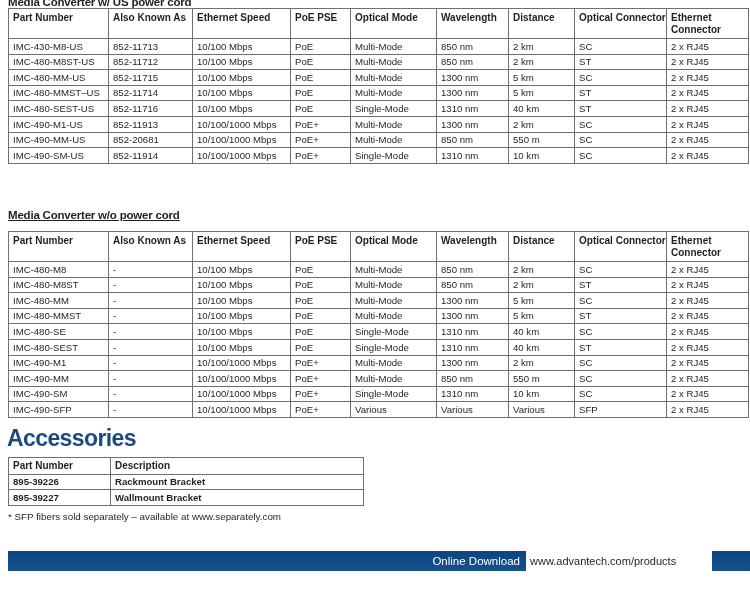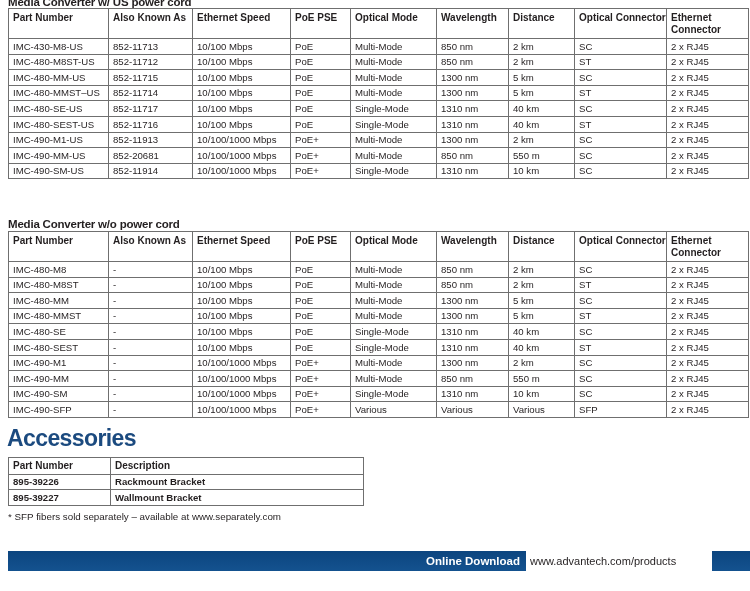--- a/index.html
+++ b/index.html
@@ -145,21 +145,21 @@
     background: linear-gradient(#0c457f, #14528f);
   }
   .footer-label {
     position: absolute;
     right: 0px;
     top: 0px;
     height: 20px;
     line-height: 20px;
     padding-right: 6px;
     font-size: 11.5px;
-    font-weight: bold;
+    font-weight: normal;
     color: #ffffff;
     white-space: nowrap;
   }
   .footer-url-box {
     position: absolute;
     left: 526px;
     top: 551px;
     width: 186px;
     height: 20px;
     background: #ffffff;
@@ -254,38 +254,27 @@
           <td>852-11714</td>
           <td>10/100 Mbps</td>
           <td>PoE</td>
           <td>Multi-Mode</td>
           <td>1300 nm</td>
           <td>5 km</td>
           <td>ST</td>
           <td>2 x RJ45</td>
         </tr>
       <tr>
-          <td>IMC-480-SE-US</td>
-          <td>852-11717</td>
+          <td>IMC-480-SEST-US</td>
+          <td>852-11716</td>
           <td>10/100 Mbps</td>
           <td>PoE</td>
           <td>Single-Mode</td>
           <td>1310 nm</td>
           <td>40 km</td>
-          <td>SC</td>
-          <td>2 x RJ45</td>
-        </tr>
-      <tr>
-          <td>IMC-480-SEST-US</td>
-          <td>852-11716</td>
-          <td>10/100 Mbps</td>
-          <td>PoE</td>
-          <td>Single-Mode</td>
-          <td>1310 nm</td>
-          <td>40 km</td>
           <td>ST</td>
           <td>2 x RJ45</td>
         </tr>
       <tr>
           <td>IMC-490-M1-US</td>
           <td>852-11913</td>
           <td>10/100/1000 Mbps</td>
           <td>PoE+</td>
           <td>Multi-Mode</td>
           <td>1300 nm</td>
@@ -311,21 +300,21 @@
           <td>PoE+</td>
           <td>Single-Mode</td>
           <td>1310 nm</td>
           <td>10 km</td>
           <td>SC</td>
           <td>2 x RJ45</td>
         </tr>
     </tbody>
   </table>
 
-  <div class="sec-title" style="top:218px;">Media Converter w/o power cord</div>
+  <div class="sec-title" style="top:209px;text-decoration:underline;">Media Converter w/o power cord</div>
 
   <table class="spec" id="table-no-power-cord">
     <colgroup>
       <col class="c-part">
         <col class="c-aka">
         <col class="c-speed">
         <col class="c-poe">
       <col class="c-optmode">
         <col class="c-wave">
         <col class="c-dist">

